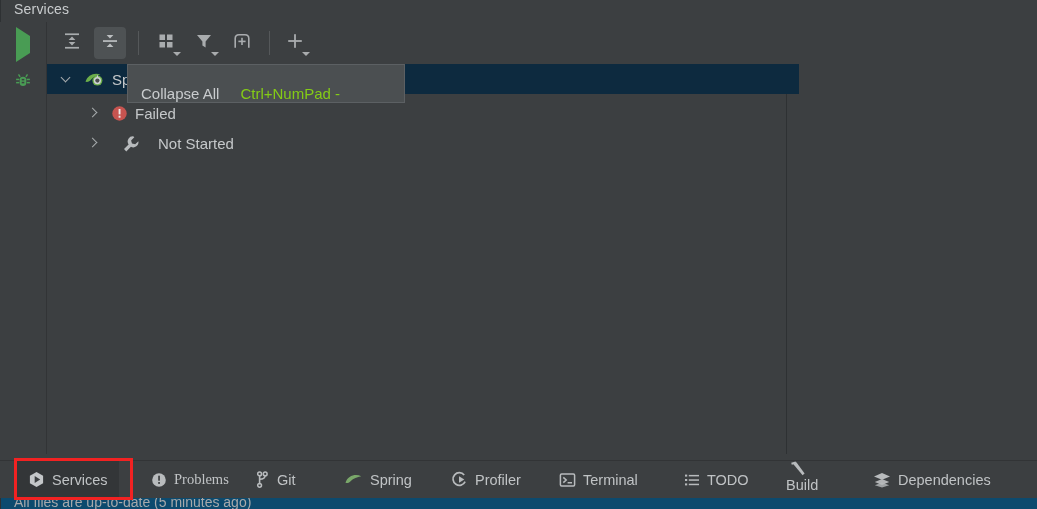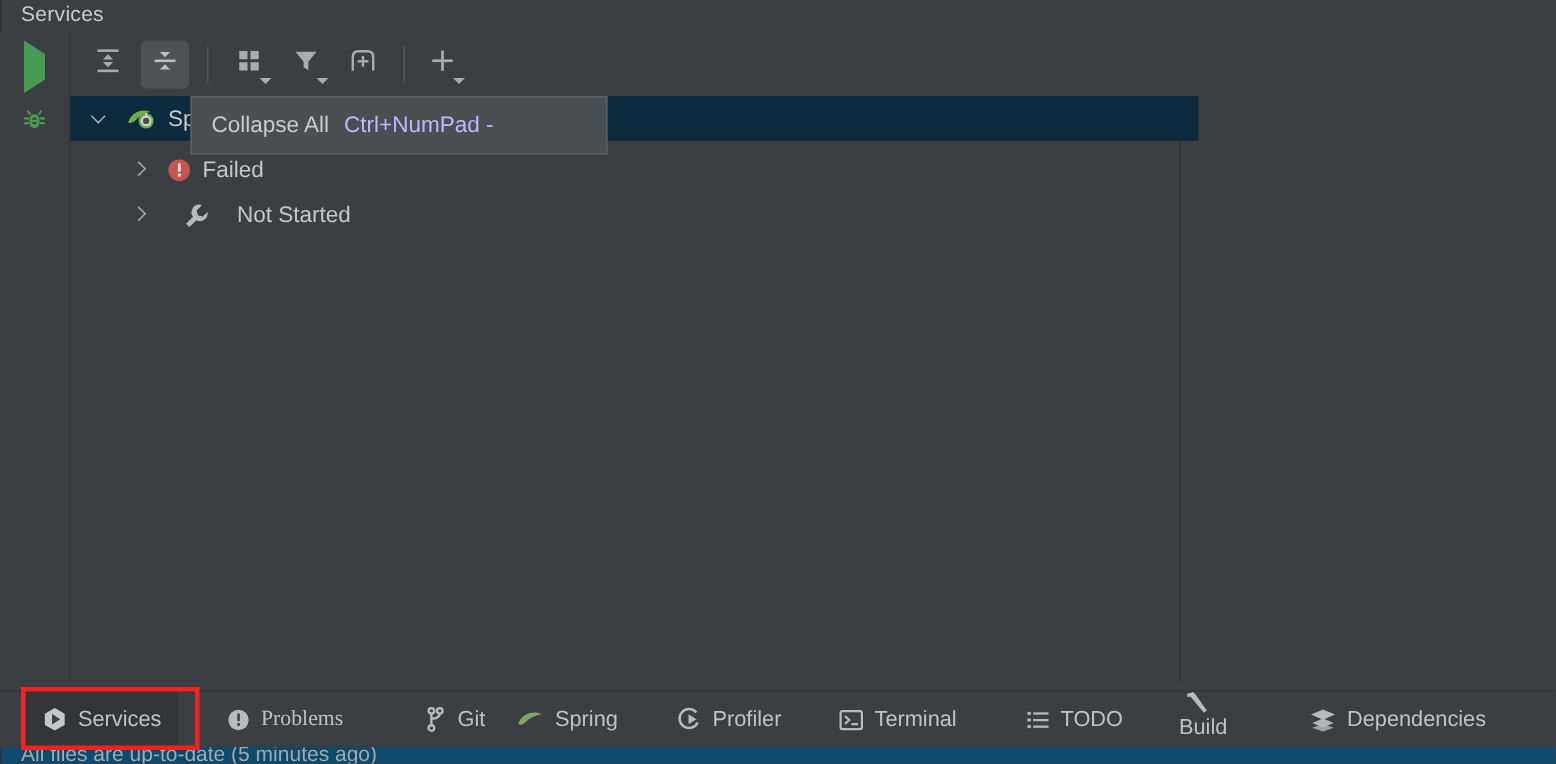--- a/index.html
+++ b/index.html
@@ -149,27 +149,27 @@
 
   
   #tooltip {
     position: absolute;
     left: 127px; top: 64px;
     width: 278px; height: 39px;
     background: #4b4f51;
     border: 1px solid #5c6063;
     box-sizing: border-box;
     display: flex;
-    align-items: center;
+    align-items: flex-end;
     padding-left: 13px;
     font-size: 15px;
     z-index: 40;
   }
   #tooltip .tt-label { color: #c9ccce; }
-  #tooltip .tt-shortcut { color: #c4b5fd; margin-left: 10px; }
+  #tooltip .tt-shortcut { color: #84cc16; margin-left: 21px; }
 
   
   #tabbar {
     position: absolute;
     left: 0; top: 460px;
     width: 1037px; height: 38px;
     background: #3c3f41;
     border-top: 1px solid #323436;
     box-sizing: border-box;
   }
@@ -403,21 +403,21 @@
     <span class="tab-ico">
       <svg width="16" height="16" viewBox="0 0 16 16">
         <circle cx="8" cy="8" r="6.8" fill="#b8bbbd"></circle>
         <rect x="7.2" y="3.7" width="1.7" height="5.0" fill="#3c3f41"></rect>
         <rect x="7.2" y="10.0" width="1.7" height="1.9" fill="#3c3f41"></rect>
       </svg>
     </span>
     <span>Problems</span>
   </div>
 
-  <div class="tab" style="left:272px;text-align:center;">
+  <div class="tab" style="left:244px;text-align:center;">
     <span class="tab-ico">
       <svg width="15" height="17" viewBox="0 0 15 17">
         <g stroke="#b8bbbd" stroke-width="1.6" fill="none">
           <path d="M4.6 4.2 V13.4"></path>
           <path d="M4.6 8.2 C8.6 8.2 10.2 6.8 10.2 4.2"></path>
         </g>
         <circle cx="4.6" cy="2.9" r="1.9" fill="none" stroke="#b8bbbd" stroke-width="1.5"></circle>
         <circle cx="10.2" cy="2.9" r="1.9" fill="none" stroke="#b8bbbd" stroke-width="1.5"></circle>
         <circle cx="4.6" cy="14.3" r="1.9" fill="none" stroke="#b8bbbd" stroke-width="1.5"></circle>
       </svg>

